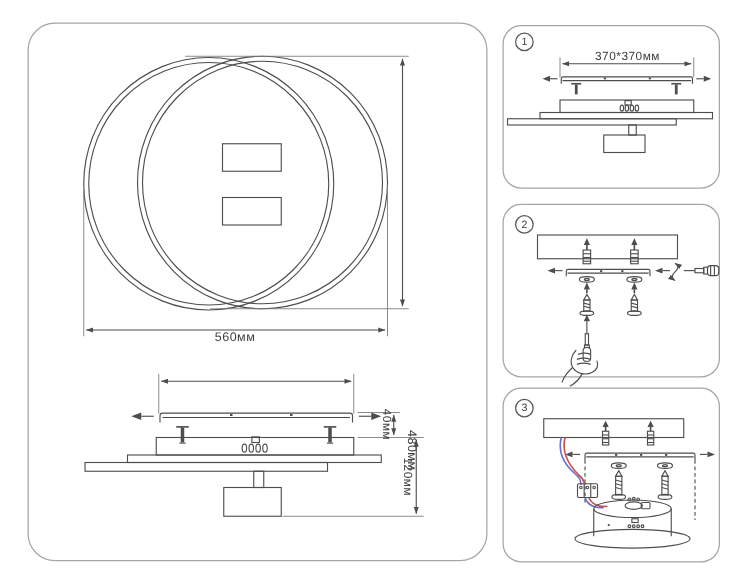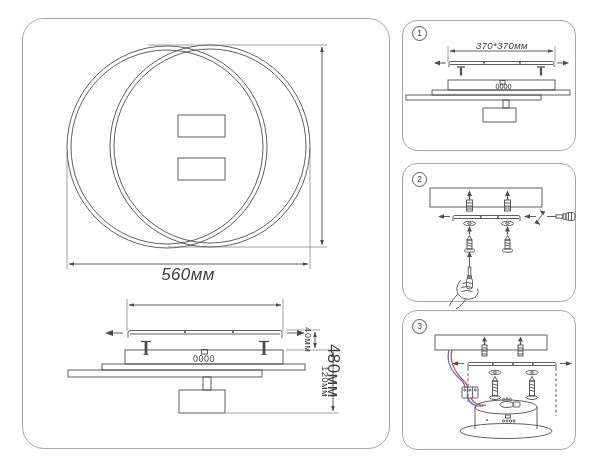--- a/index.html
+++ b/index.html
@@ -6,22 +6,22 @@
   .canvas{position:relative;width:600px;height:467px;background:#fff;overflow:hidden;
           font-family:"Liberation Sans",sans-serif;color:#3c3c3c;}
   .panel{position:absolute;border:1px solid #a6a6a6;background:#fff;box-sizing:border-box;}
   .panel-left{left:22px;top:18px;width:368px;height:431px;border-radius:22px;}
   .panel-s1{left:402px;top:20px;width:174px;height:131px;border-radius:15px;}
   .panel-s2{left:402px;top:163px;width:174px;height:139px;border-radius:15px;}
   .panel-s3{left:402px;top:310px;width:174px;height:140px;border-radius:15px;}
   .badge{position:absolute;width:13px;height:13px;border:1px solid #565656;border-radius:50%;
          font-size:8.5px;line-height:13px;text-align:center;color:#3c3c3c;background:#fff;z-index:4;}
   .art{position:absolute;left:0;top:0;z-index:2;}
-  .lbl{position:absolute;z-index:3;font-size:17px;letter-spacing:.4px;color:#3f3f3f;white-space:nowrap;}
-  .ctr{text-align:center;font-style:italic;}
+  .lbl{position:absolute;z-index:3;font-size:10px;letter-spacing:.4px;color:#3f3f3f;white-space:nowrap;}
+  .ctr{text-align:center;}
   .vert{writing-mode:vertical-rl;}
   .sm{font-size:9.5px;}
   svg .s{stroke:#4d4d4d;fill:none;stroke-width:.9;}
   svg .s2{stroke:#4d4d4d;fill:none;stroke-width:1.3;}
   svg .f{fill:#4d4d4d;stroke:none;}
   svg .d{stroke:#4d4d4d;fill:none;stroke-width:.9;stroke-dasharray:3 2.2;}
   svg .thin{stroke:#7a7a7a;fill:none;stroke-width:.7;}
 </style>
 </head>
 <body>

